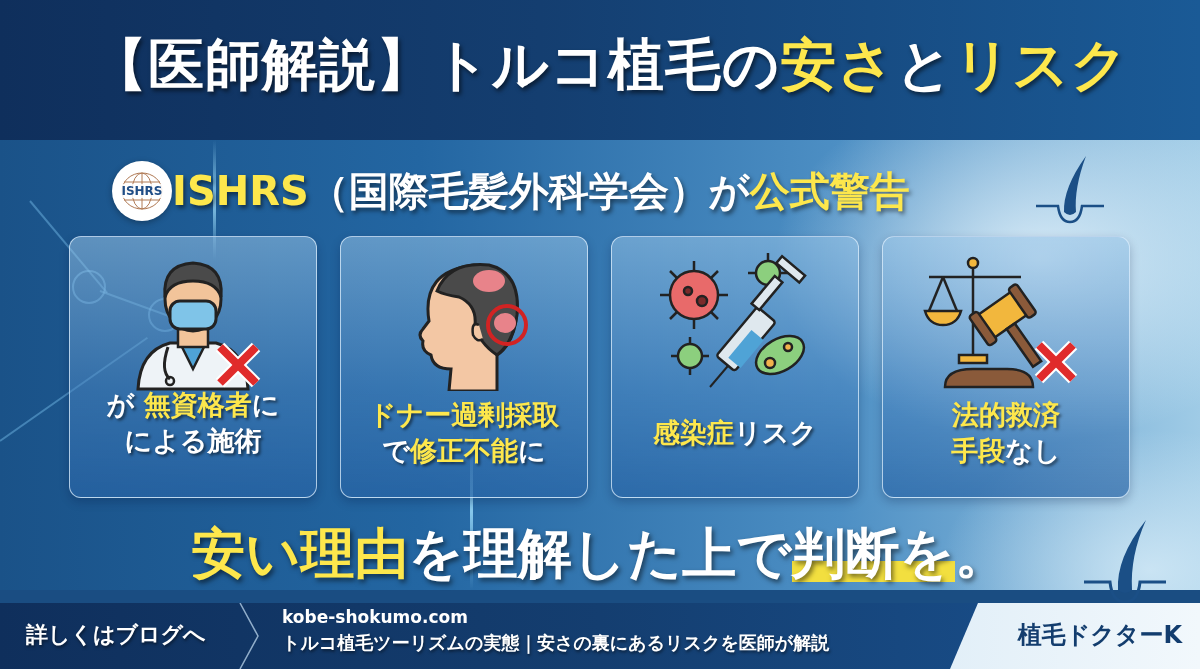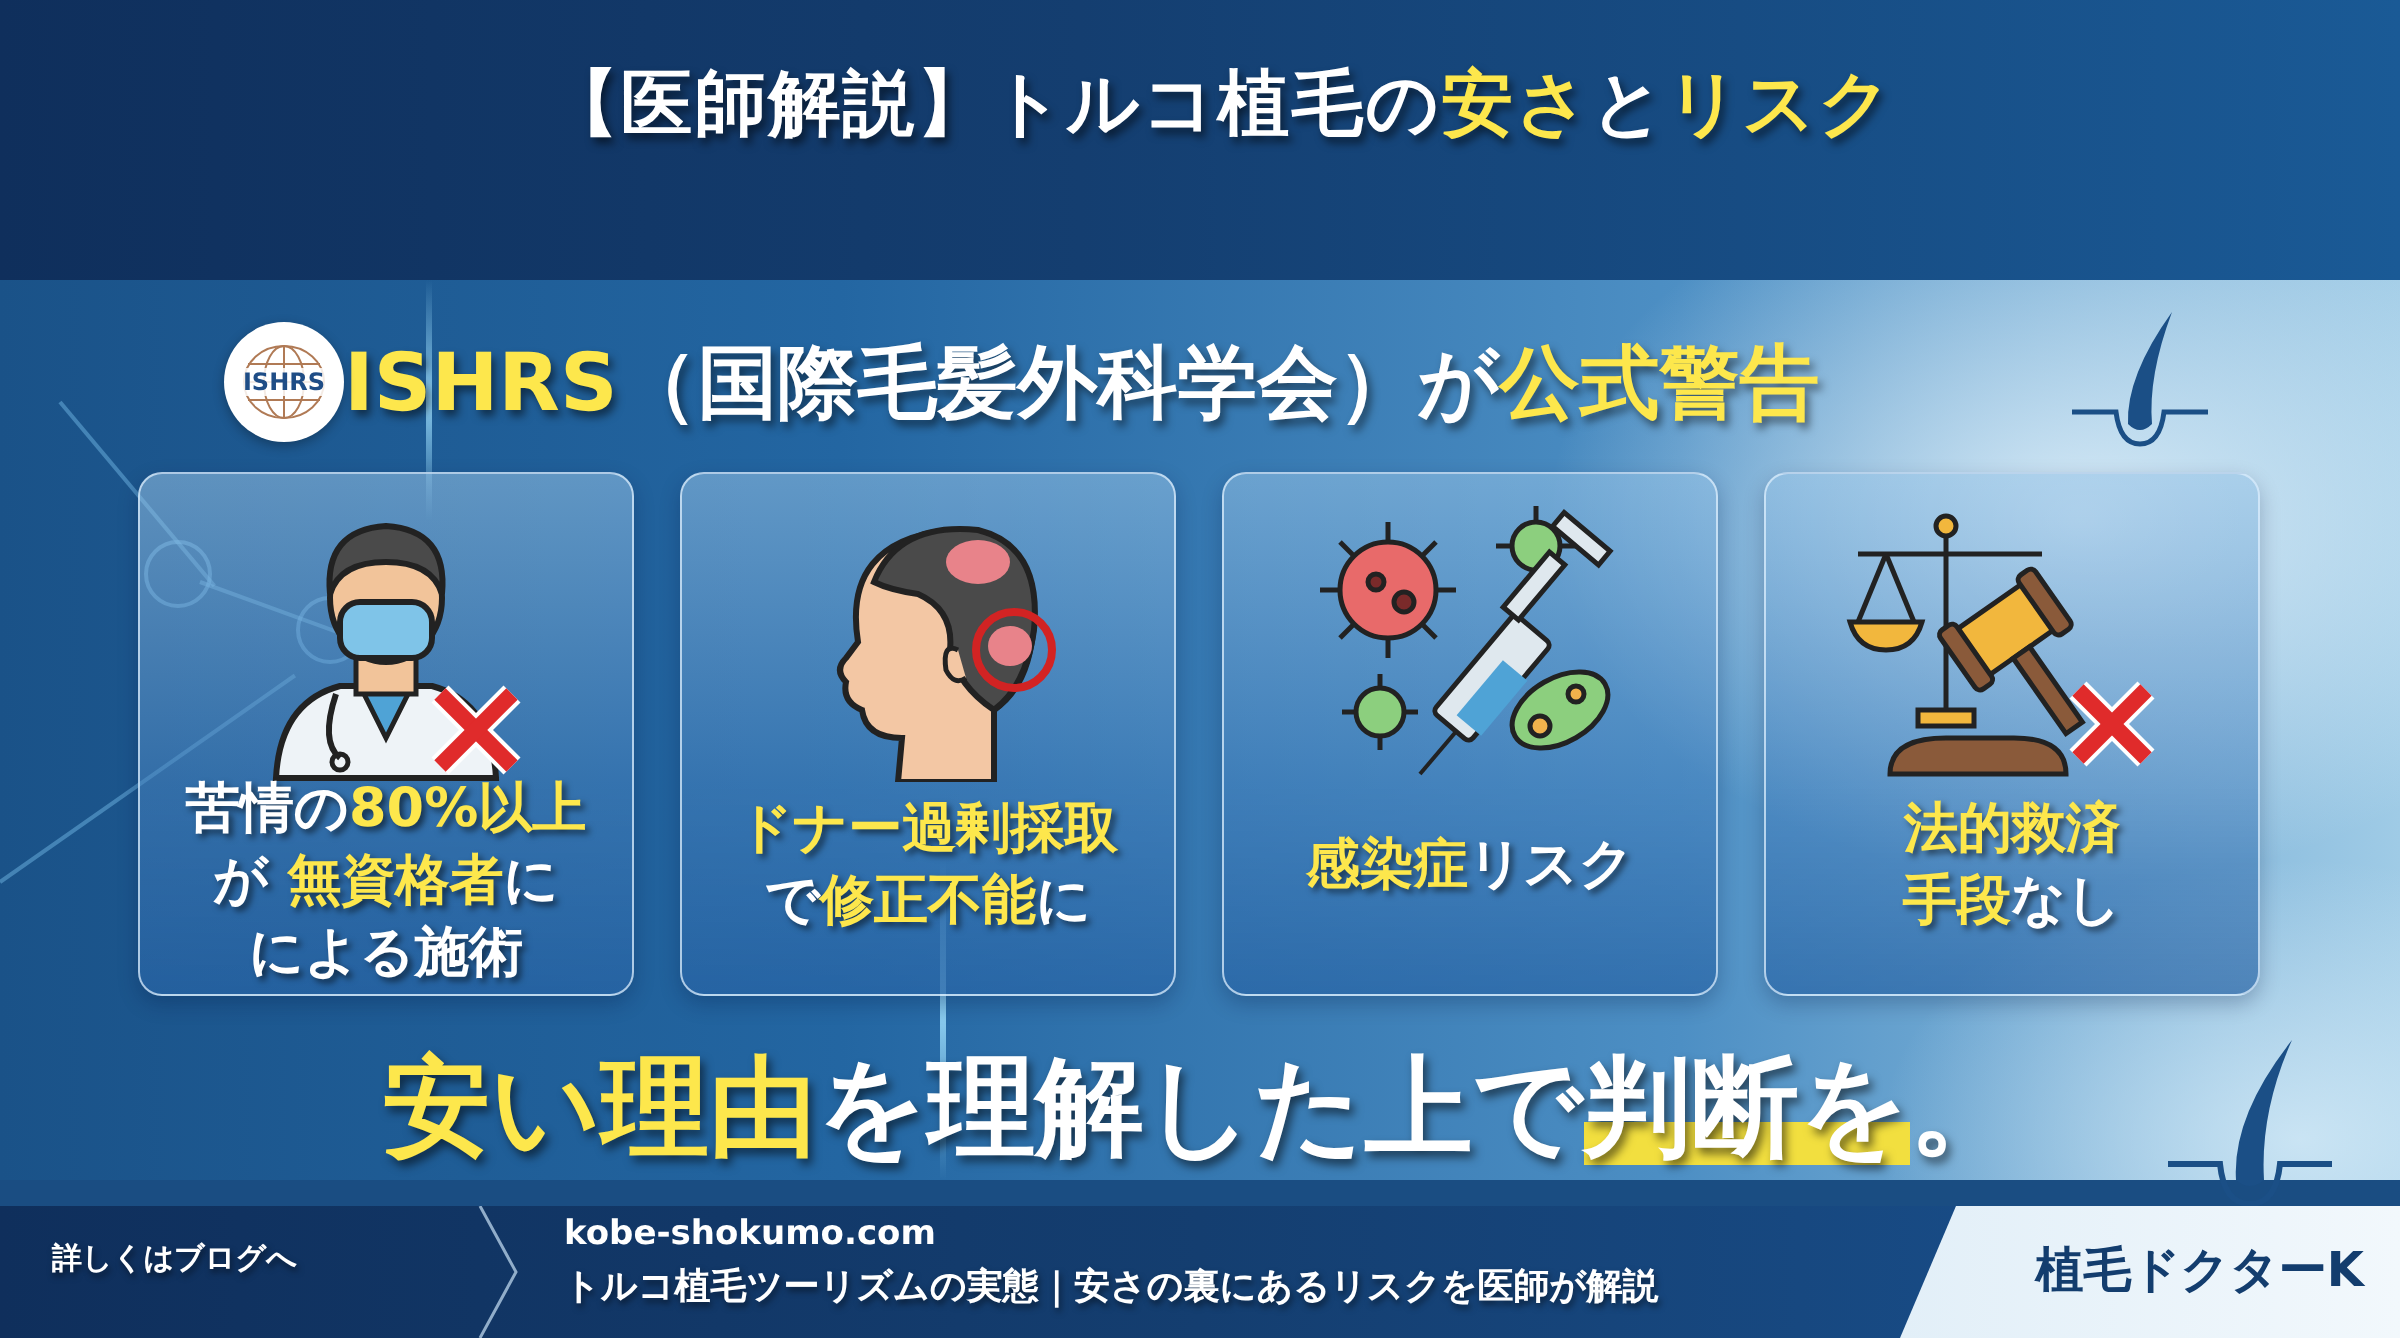--- a/index.html
+++ b/index.html
@@ -11,21 +11,21 @@
   }
   .stage { position: absolute; inset: 0; width: 1200px; height: 669px; overflow: hidden; }
 
   
   .title-band {
     position: absolute; left: 0; top: 0; width: 1200px; height: 140px;
     background: linear-gradient(90deg, #0f2f5c 0%, #143e70 45%, #1a5a96 100%);
   }
   .title {
     position: absolute; left: 0; right: 0; top: 28px;
-    text-align: center; font-weight: bold; font-size: 36px; letter-spacing: 1px;
+    text-align: center; font-weight: bold; font-size: 56px; letter-spacing: 1px;
     color: #ffffff;
     text-shadow: 2px 3px 4px rgba(0,0,0,0.55);
     white-space: nowrap;
     margin-left: 20px;
   }
   .yellow { color: #fde74c; }
 
   
   .main-bg {
     position: absolute; left: 0; top: 140px; width: 1200px; height: 450px;
@@ -86,21 +86,21 @@
   }
 
   .follicle { position: absolute; }
 
   
   .footer {
     position: absolute; left: 0; top: 603px; width: 1200px; height: 66px;
     background: linear-gradient(90deg, #0f2f5c 0%, #143e70 50%, #1a5290 100%);
   }
   .footer-left {
-    position: absolute; left: 26px; top: 17px; font-weight: bold; font-size: 15px; color: #ffffff;
+    position: absolute; left: 26px; top: 17px; font-weight: bold; font-size: 22px; color: #ffffff;
     text-shadow: 1px 2px 3px rgba(0,0,0,0.5); white-space: nowrap;
   }
   .footer-chev { position: absolute; left: 238px; top: 0; }
   .footer-url {
     position: absolute; left: 282px; top: 4px; font-weight: bold; font-size: 17px; color: #ffffff; white-space: nowrap;
   }
   .footer-desc {
     position: absolute; left: 282px; top: 28px; font-weight: bold; font-size: 18px; color: #ffffff; white-space: nowrap;
     text-shadow: 1px 2px 3px rgba(0,0,0,0.5);
   }
@@ -169,21 +169,20 @@
       <path d="M57 46 Q54 14 85 12 Q116 14 113 46 Q108 30 85 30 Q62 30 57 46 Z" fill="#4a4a4a" stroke="#222" stroke-width="3"></path>
       <rect x="62" y="50" width="46" height="28" rx="10" fill="#7fc4e8" stroke="#222" stroke-width="3"></rect>
       <g>
         <line x1="112" y1="96" x2="148" y2="132" stroke="#fff" stroke-width="12"></line>
         <line x1="148" y1="96" x2="112" y2="132" stroke="#fff" stroke-width="12"></line>
         <line x1="112" y1="96" x2="148" y2="132" stroke="#e02b2b" stroke-width="8"></line>
         <line x1="148" y1="96" x2="112" y2="132" stroke="#e02b2b" stroke-width="8"></line>
       </g>
     </svg>
     <div class="card-text" style="top:150px;">
-      <div><span>苦情の</span><span class="yellow">80%以上</span></div>
       <div><span>が </span><span class="yellow">無資格者</span><span>に</span></div>
       <div><span>による施術</span></div>
     </div>
   </div>
 
   <div class="card" style="left:340px;">
     <svg class="card-icon" viewBox="0 0 170 140">
       <path d="M50 70 Q42 20 95 14 Q140 14 138 60 Q136 92 118 104 L118 140 L70 140 L72 118 Q54 118 52 104 Q42 100 44 90 Q38 84 44 78 Z" fill="#f3c7a4" stroke="#222" stroke-width="3"></path>
       <path d="M58 40 Q70 10 110 14 Q142 22 138 64 Q134 92 118 104 Q100 92 96 74 Q98 54 80 46 Q66 44 58 40 Z" fill="#4a4a4a" stroke="#222" stroke-width="3"></path>
       <ellipse cx="110" cy="30" rx="16" ry="11" fill="#e8838a"></ellipse>

